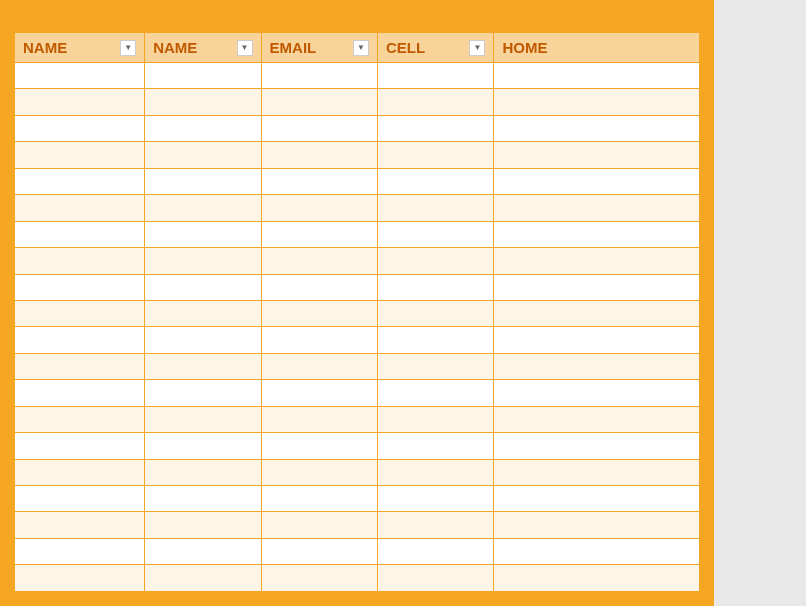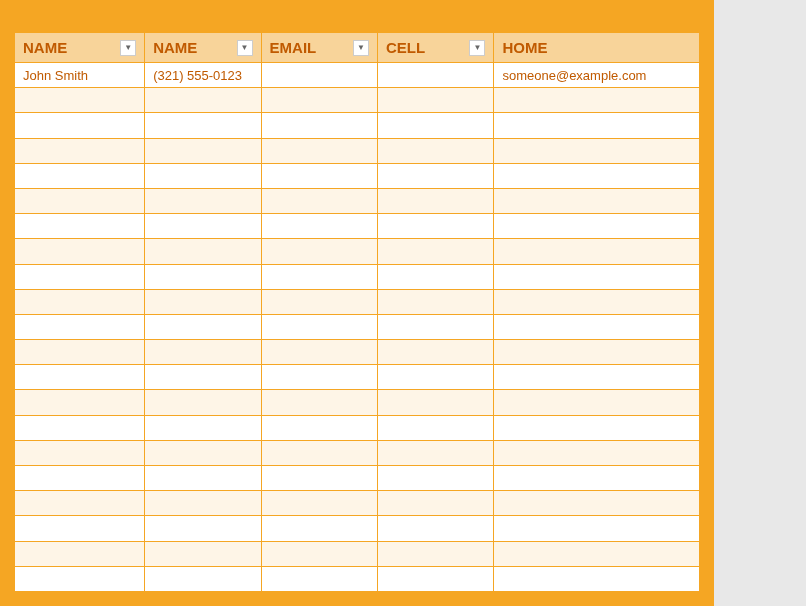--- a/index.html
+++ b/index.html
@@ -160,27 +160,20 @@
               </th>
               <th>
                 <div class="header-cell-inner">
                   <span>HOME</span>
                 </div>
               </th>
             </tr>
           </thead>
         <tbody id="table-body">
             <tr>
-              <td>John Smith</td>
-              <td>(321) 555-0123</td>
-              <td></td>
-              <td></td>
-              <td>someone@example.com</td>
-            </tr>
-            <tr>
               <td></td>
               <td></td>
               <td></td>
               <td></td>
               <td></td>
             </tr>
             <tr>
               <td></td>
               <td></td>
               <td></td>

